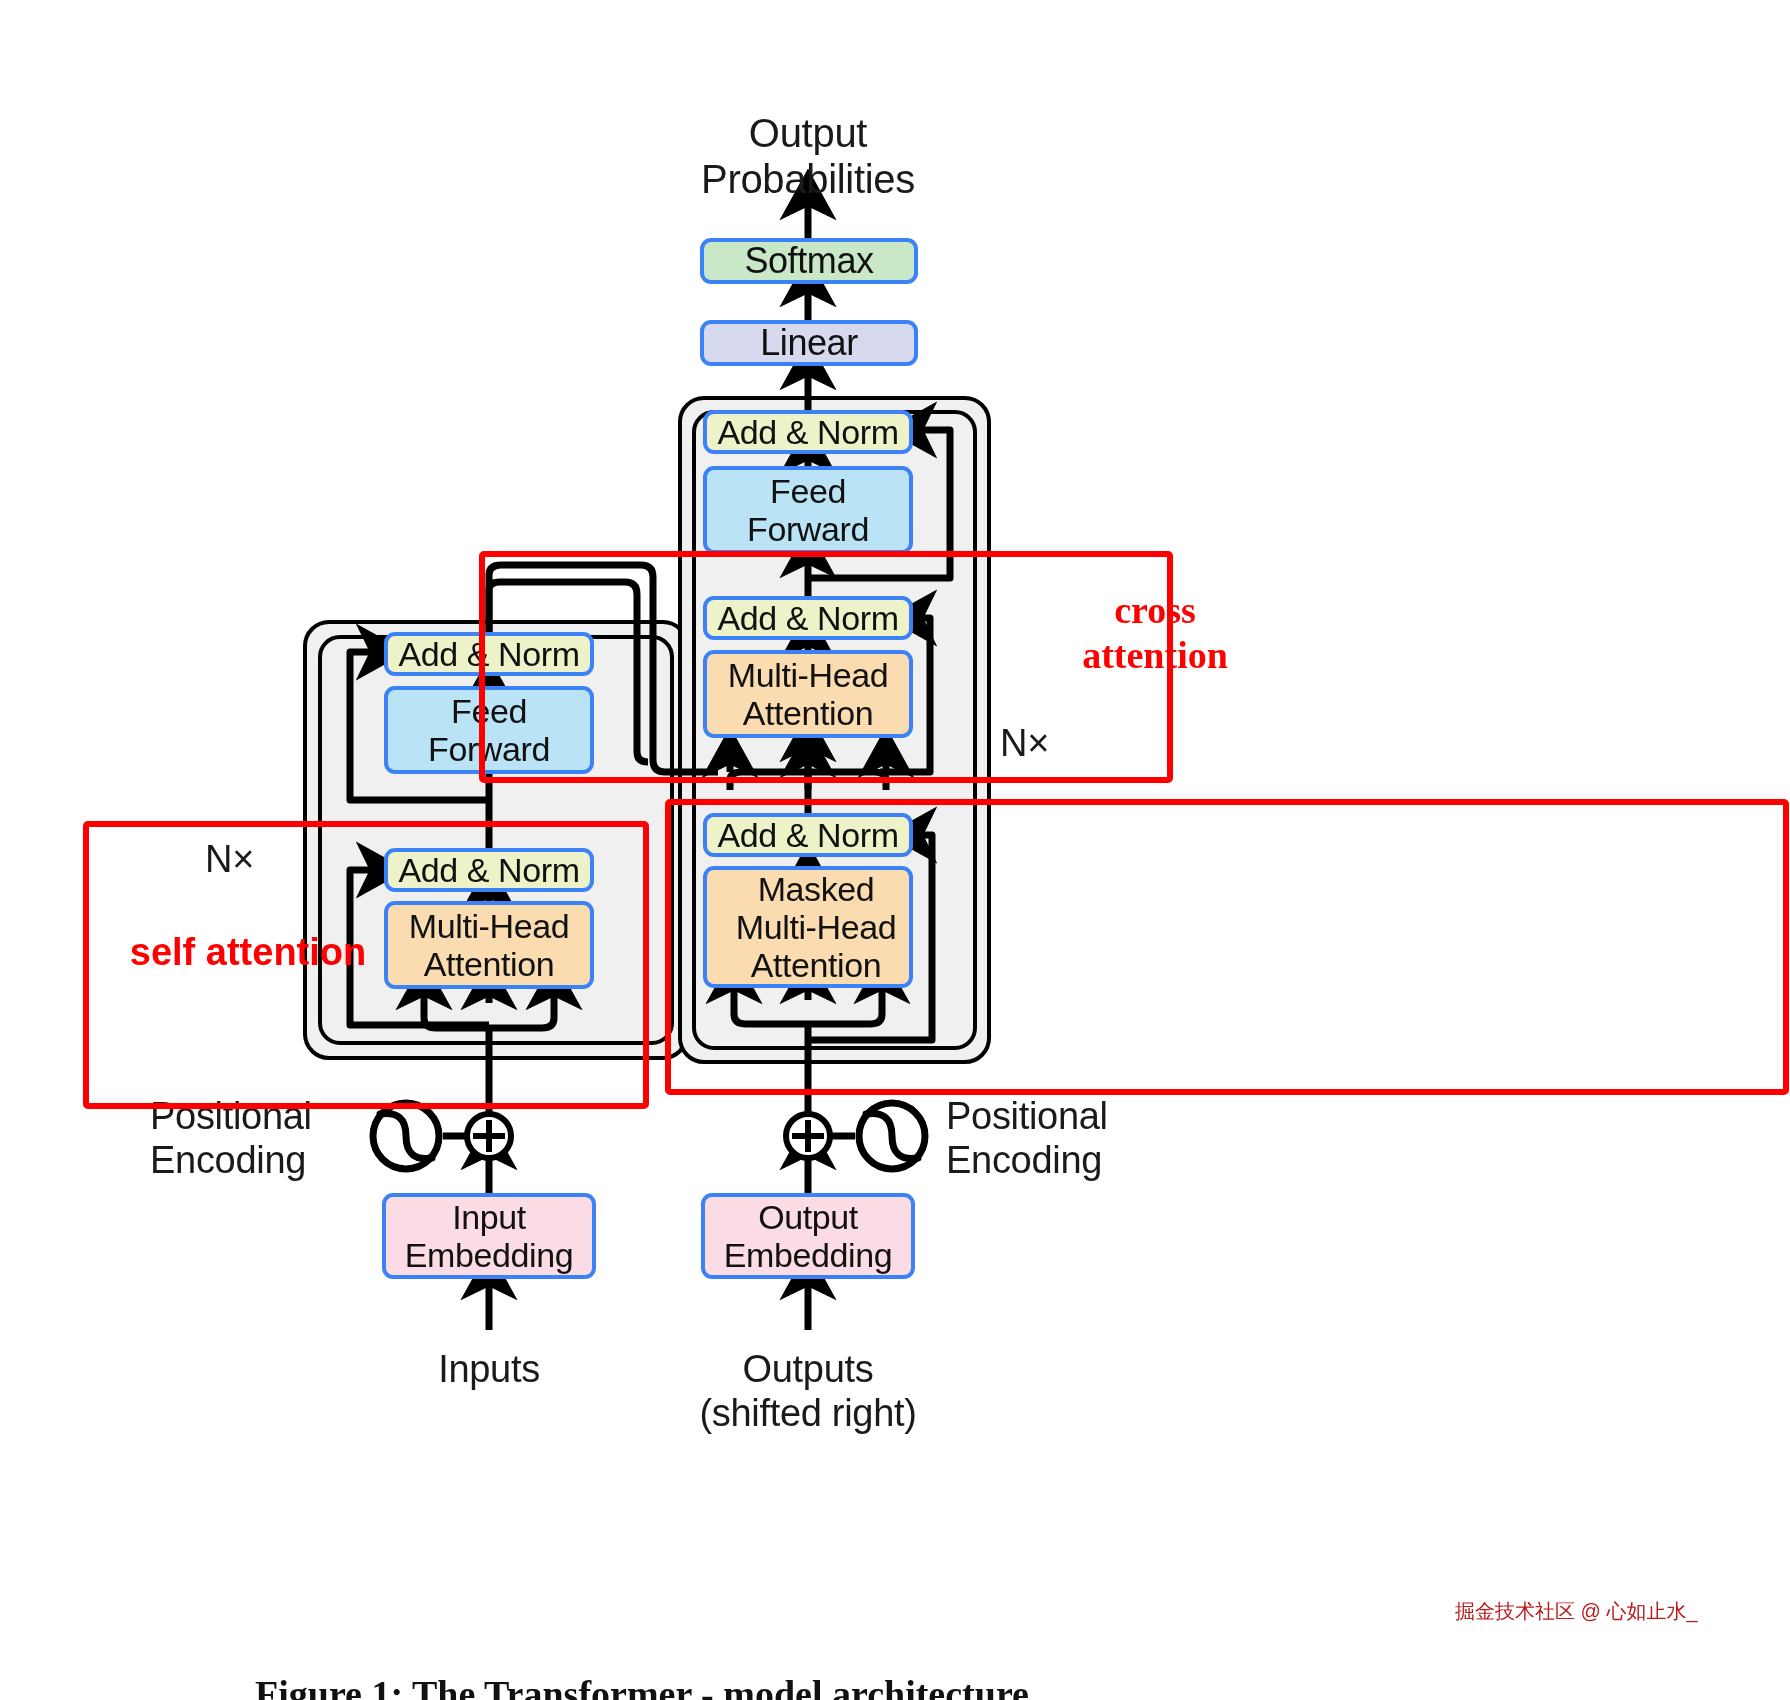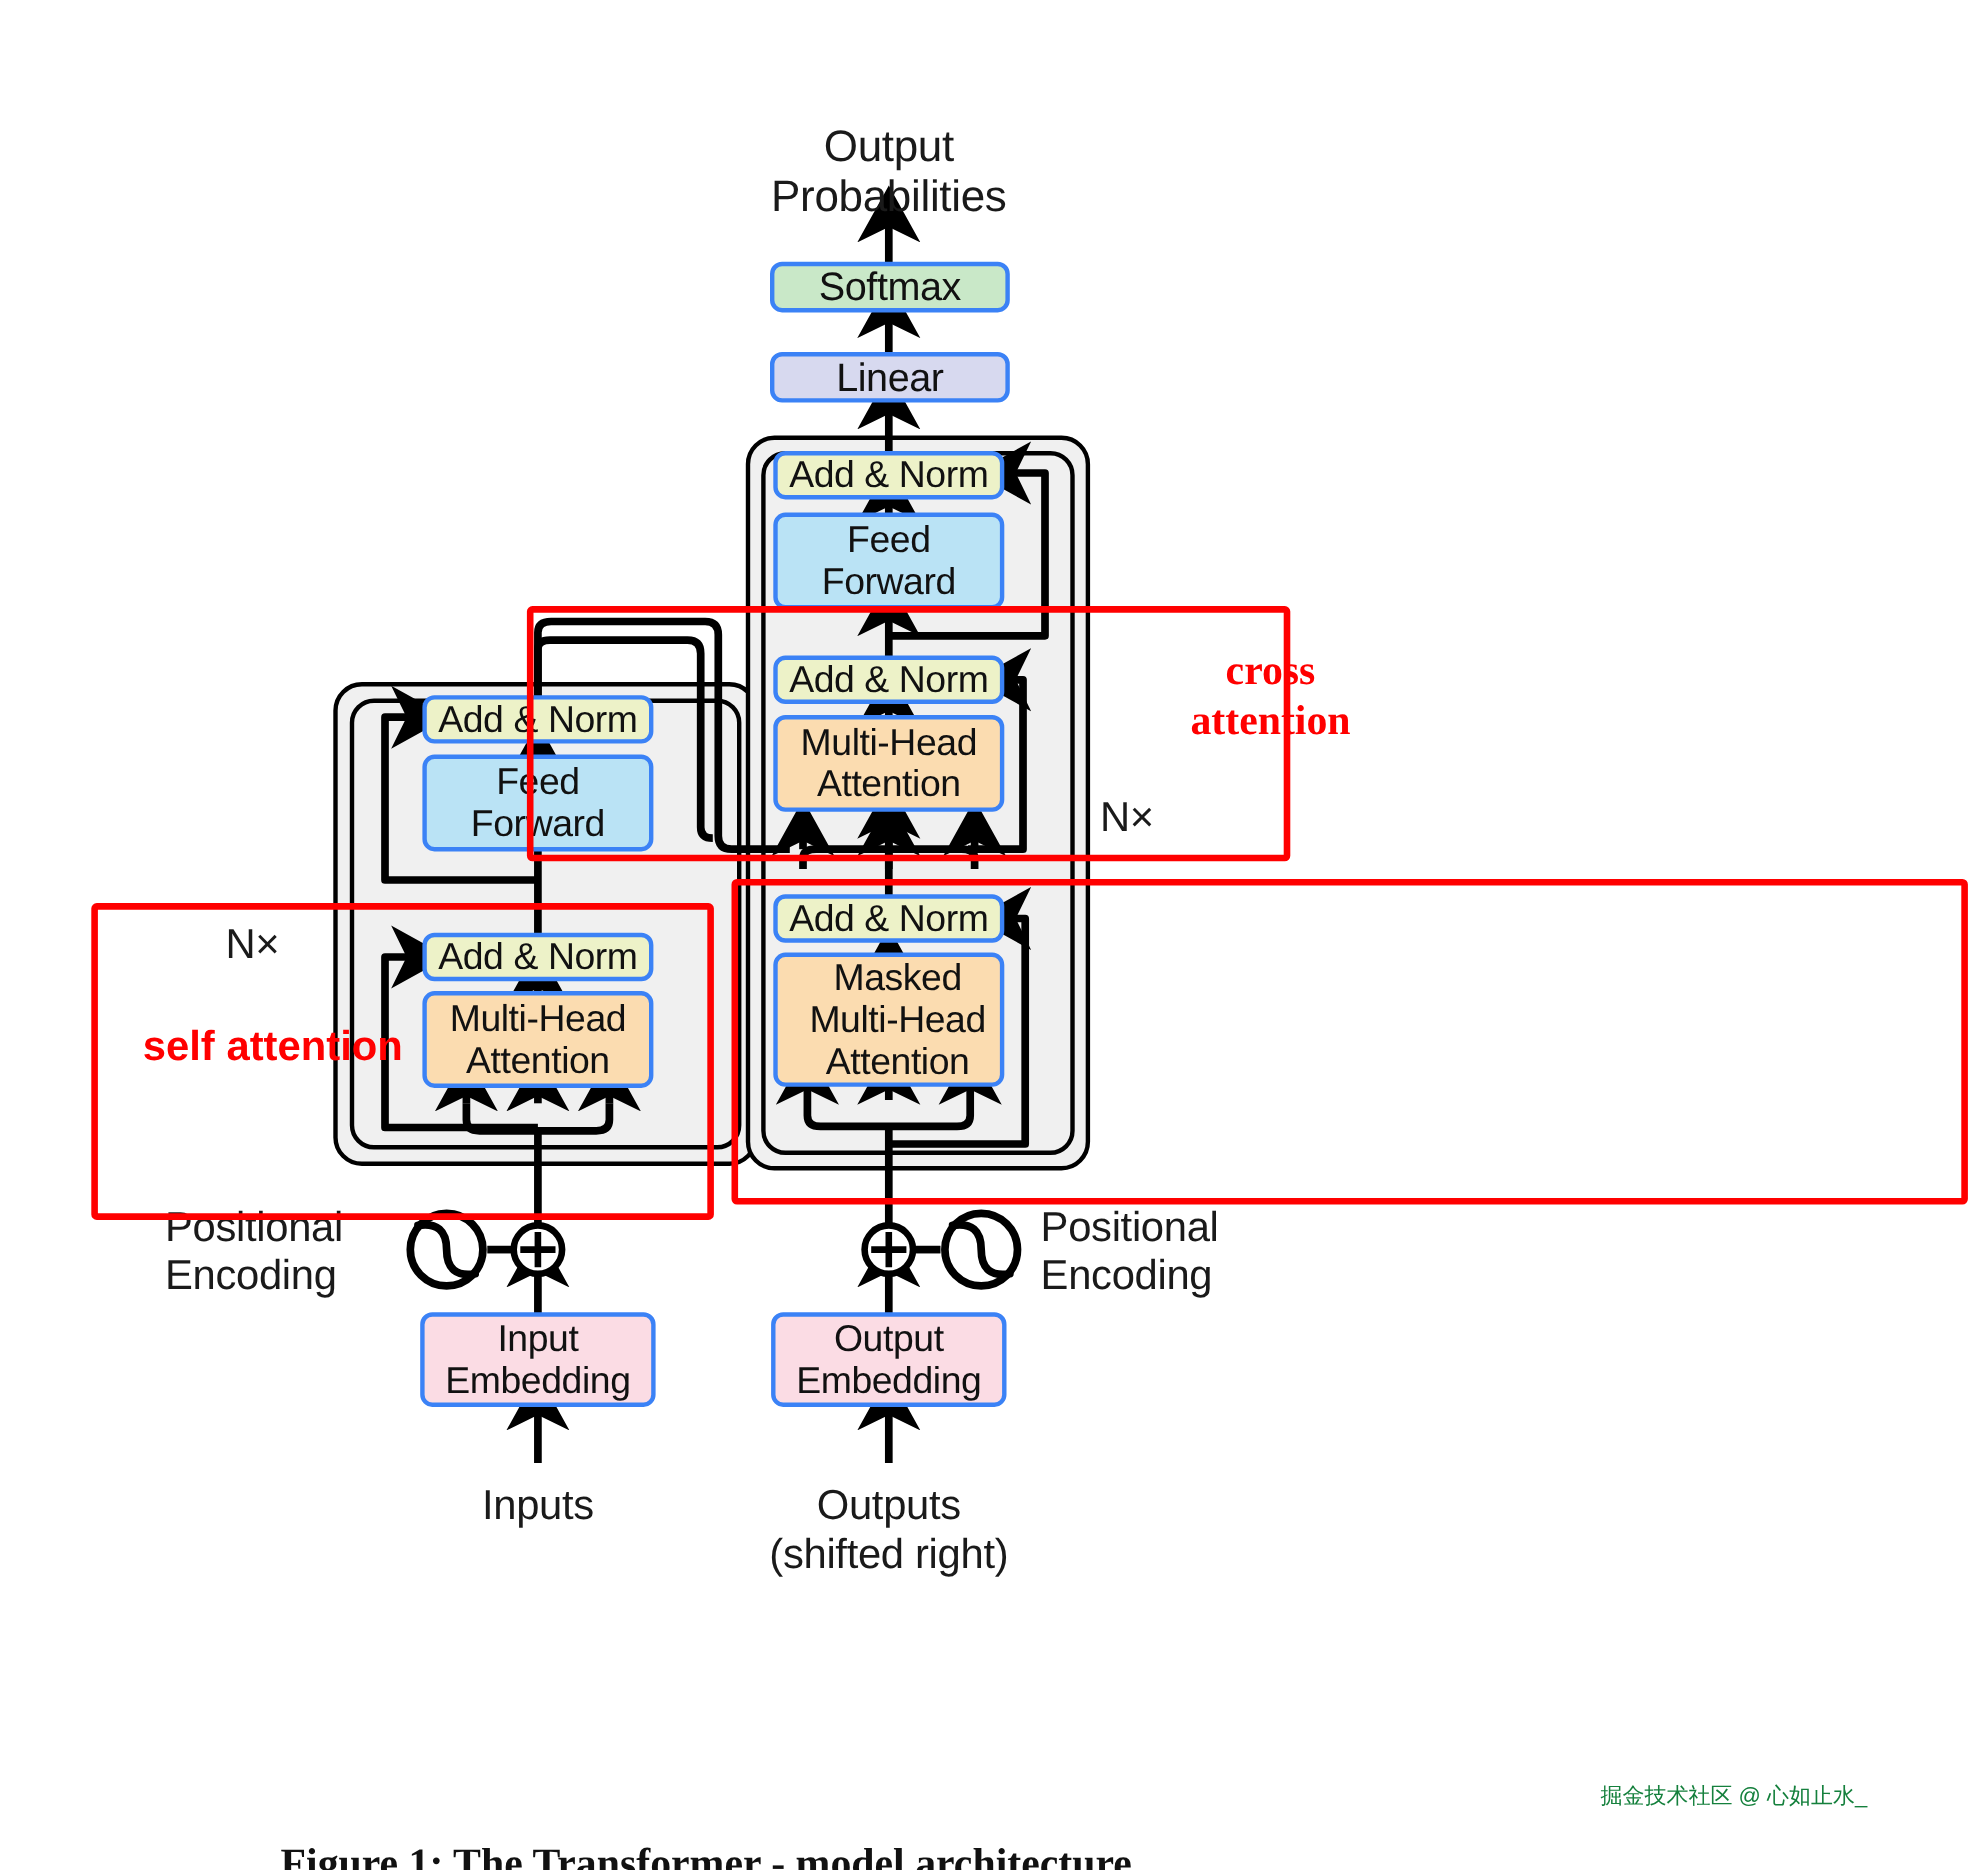--- a/index.html
+++ b/index.html
@@ -70,25 +70,24 @@
     position: absolute;
     left: 0; top: 0;
     width: 1790px;
     height: 1700px;
     pointer-events: none;
   }
   #wires-top { z-index: 6; }
 
   .watermark {
     position: absolute;
-    color: #15803d;
+    color: #b91c1c;
     font-family: "Liberation Sans", sans-serif;
     font-size: 20px;
     white-space: nowrap;
-    margin-top: 21px;
   }
   .caption {
     position: absolute;
     color: #111111;
     font-family: "Liberation Serif", serif;
     font-size: 38px;
     font-weight: bold;
     white-space: nowrap;
   }
 </style>

